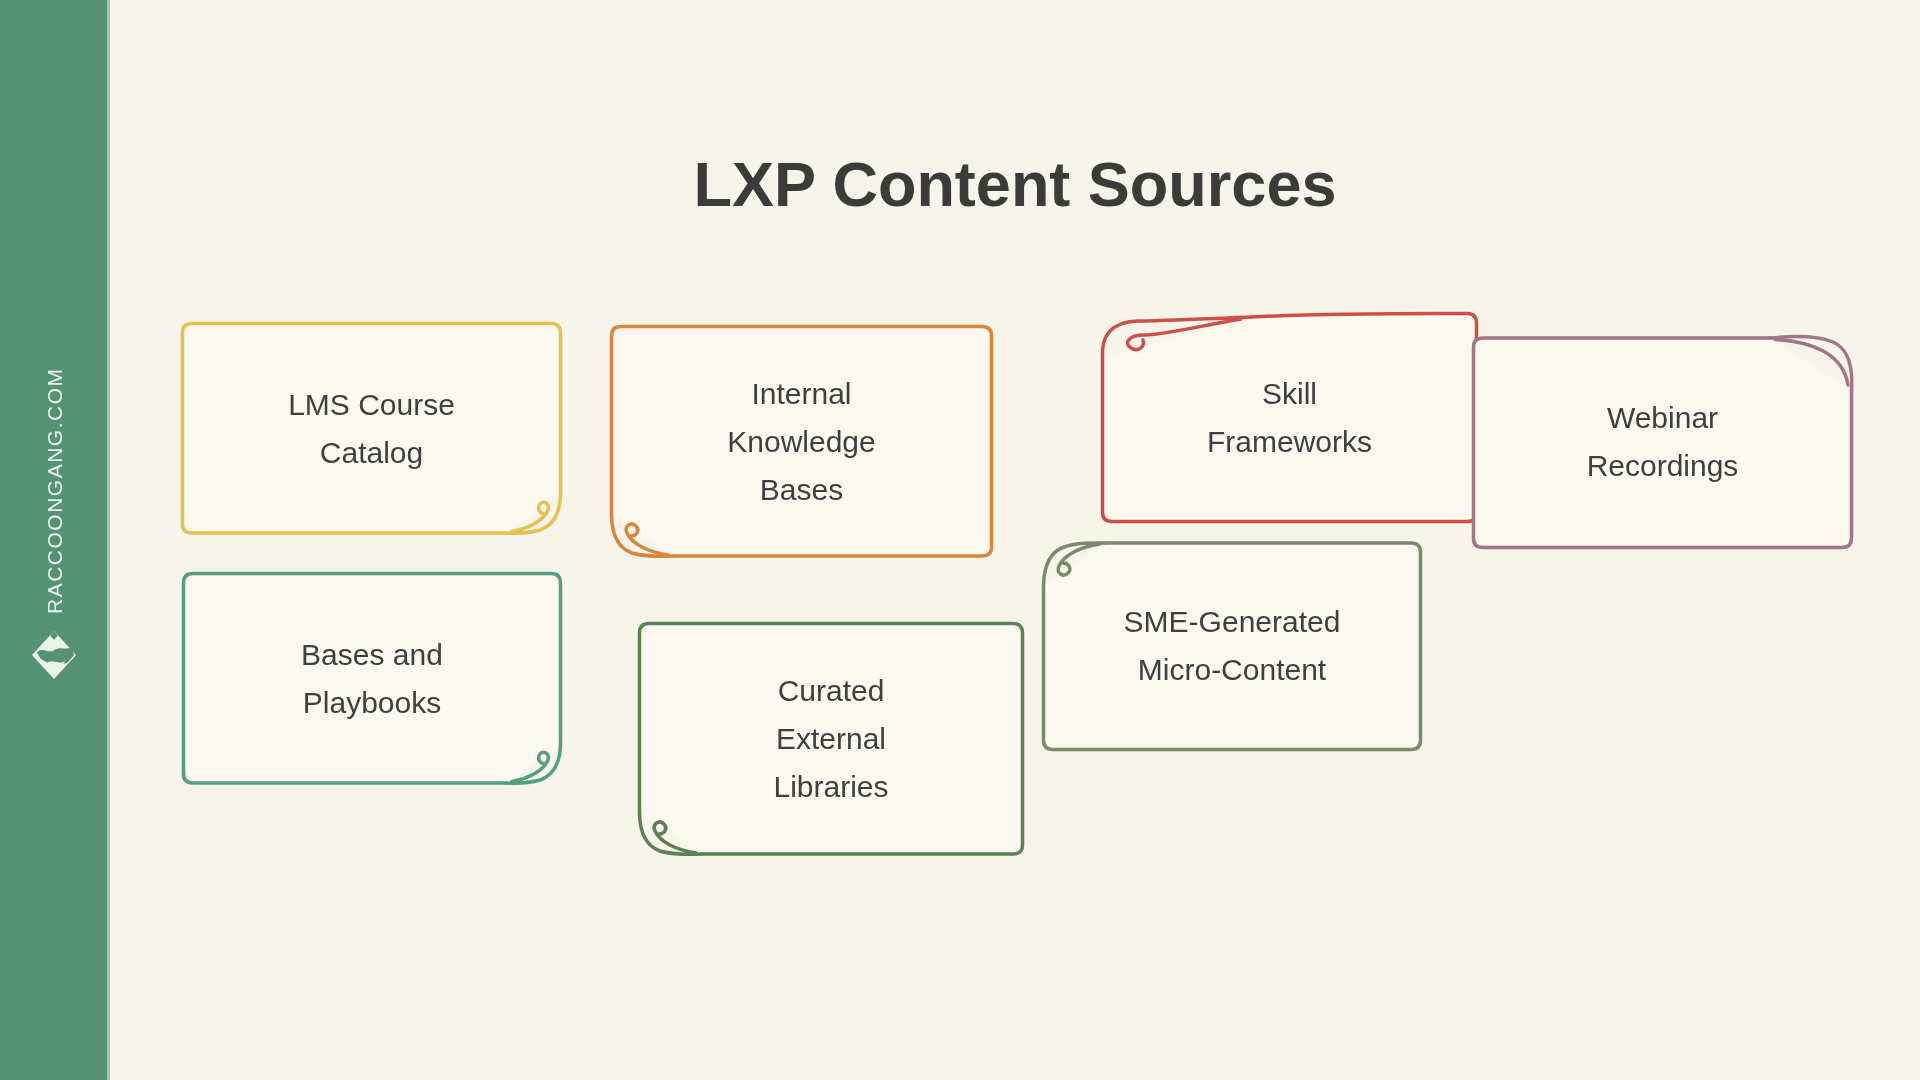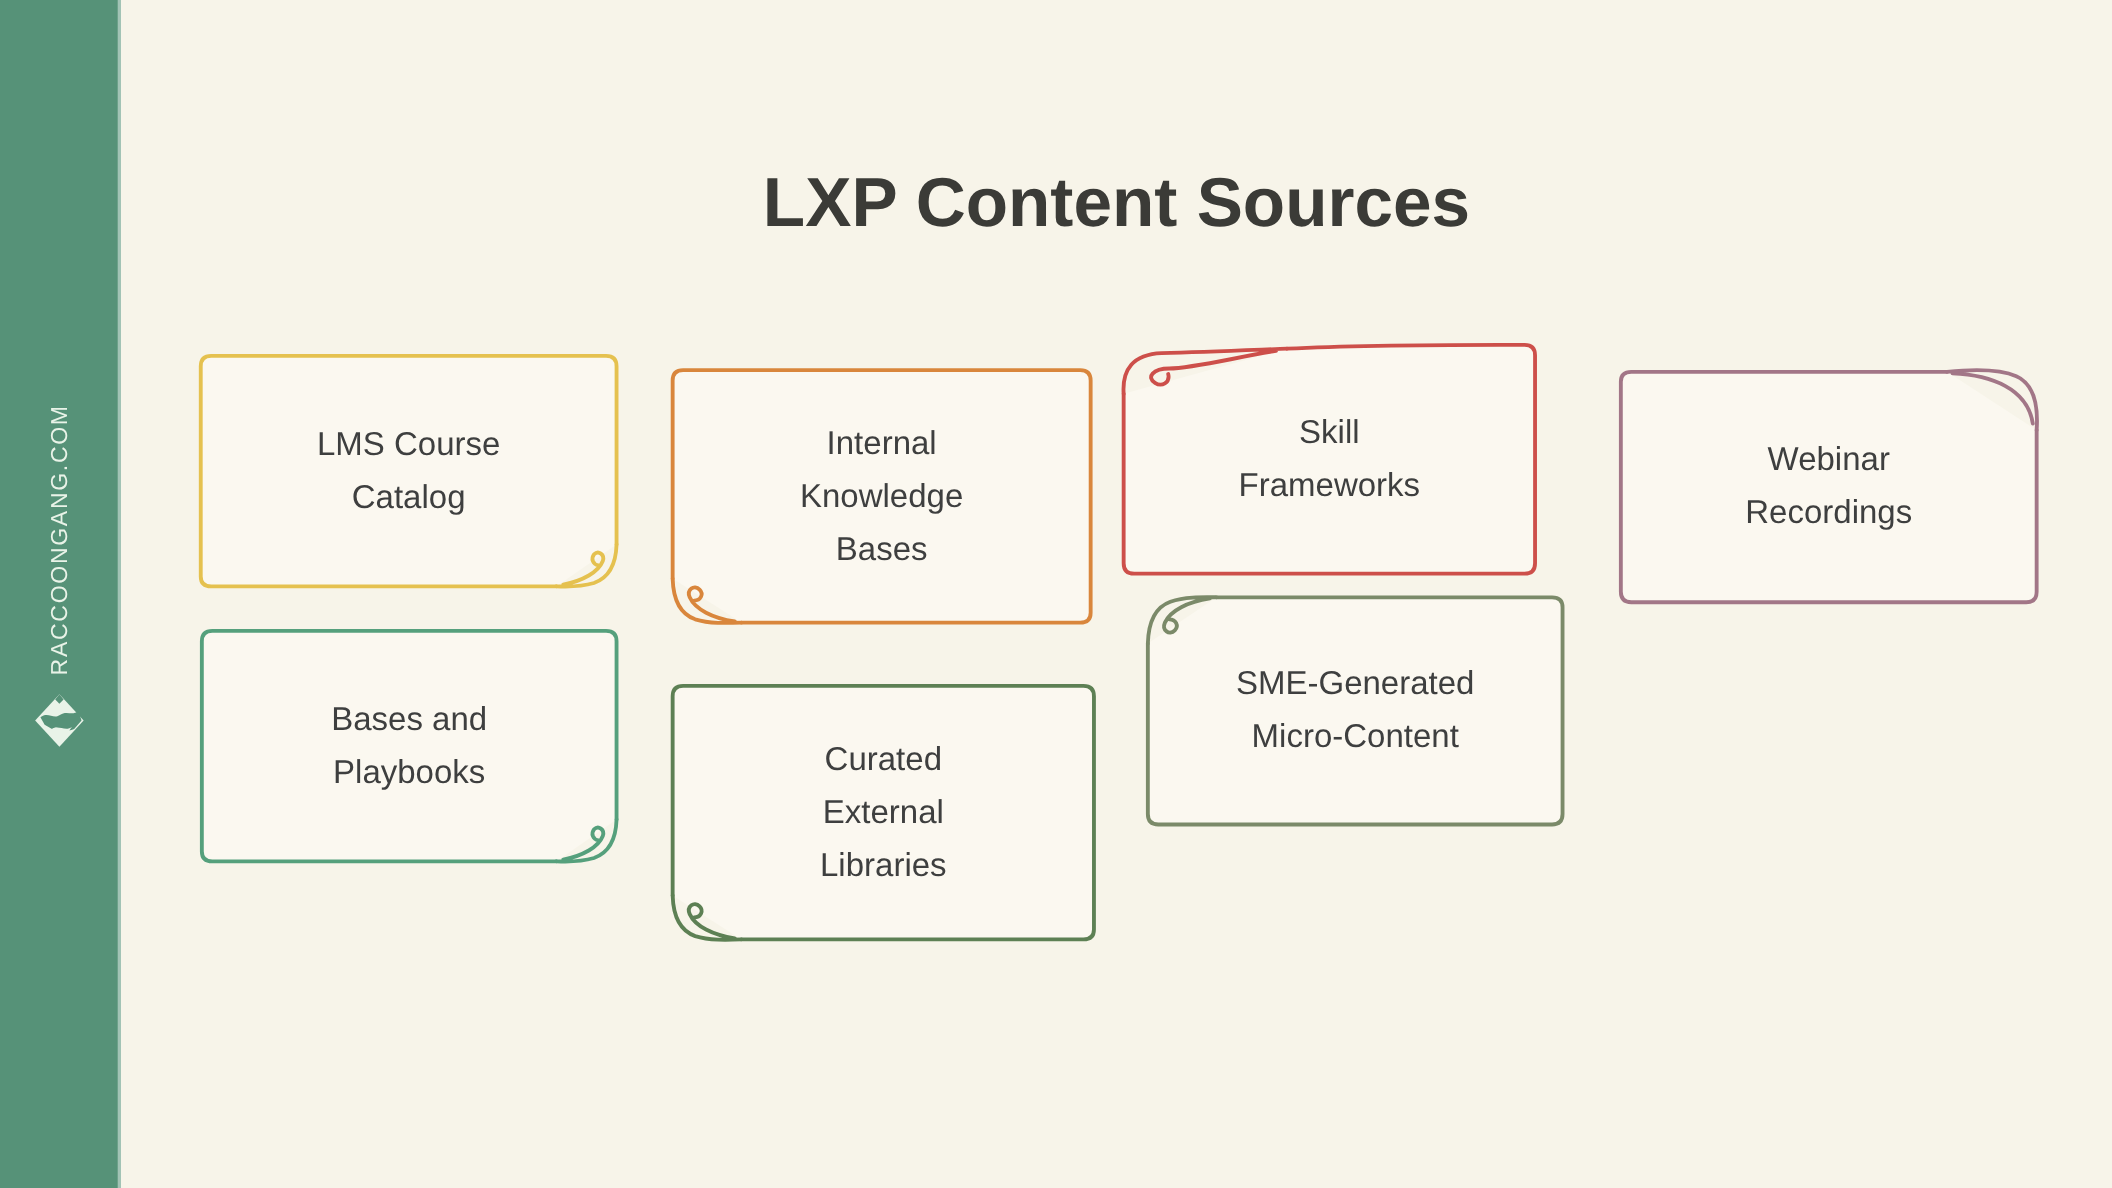--- a/index.html
+++ b/index.html
@@ -44,25 +44,25 @@
   .card svg { position: absolute; left: 0; top: 0; width: 100%; height: 100%; overflow: visible; }
   .card-label {
     position: absolute; inset: 0;
     display: flex; align-items: center; justify-content: center;
     text-align: center; white-space: pre-line;
     font-size: 30px; line-height: 48px;
     color: var(--card-text, #3e3f3f);
   }
 
   .card-1 { left: 179px;  top: 320px; width: 385px; height: 217px; }
-  .card-2 { left: 608px;  top: 333px; width: 387px; height: 237px; }
-  .card-3 { left: 1018px; top: 310px; width: 381px; height: 215px; }
+  .card-2 { left: 608px;  top: 323px; width: 387px; height: 237px; }
+  .card-3 { left: 1099px; top: 310px; width: 381px; height: 215px; }
   .card-4 { left: 1470px; top: 333px; width: 385px; height: 218px; }
   .card-5 { left: 180px;  top: 570px; width: 384px; height: 217px; }
-  .card-6 { left: 608px;  top: 620px; width: 390px; height: 238px; }
+  .card-6 { left: 636px;  top: 620px; width: 390px; height: 238px; }
   .card-7 { left: 1040px; top: 539px; width: 384px; height: 214px; }
 </style>
 </head>
 <body>
 
 <div class="sidebar">
   <div class="sidebar-edge"></div>
   <div class="sidebar-brand">RACCOONGANG.COM</div>
   <svg class="sidebar-logo" viewBox="0 0 48 52">
     <path d="M24 1 L47 26 L24 51 L1 26 Z" fill="#e9f3e8"></path>

